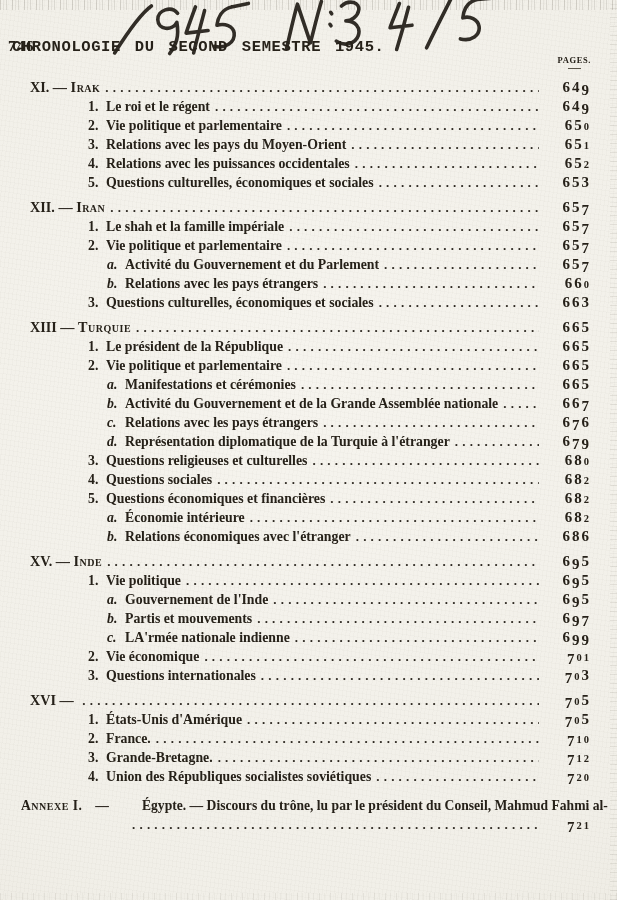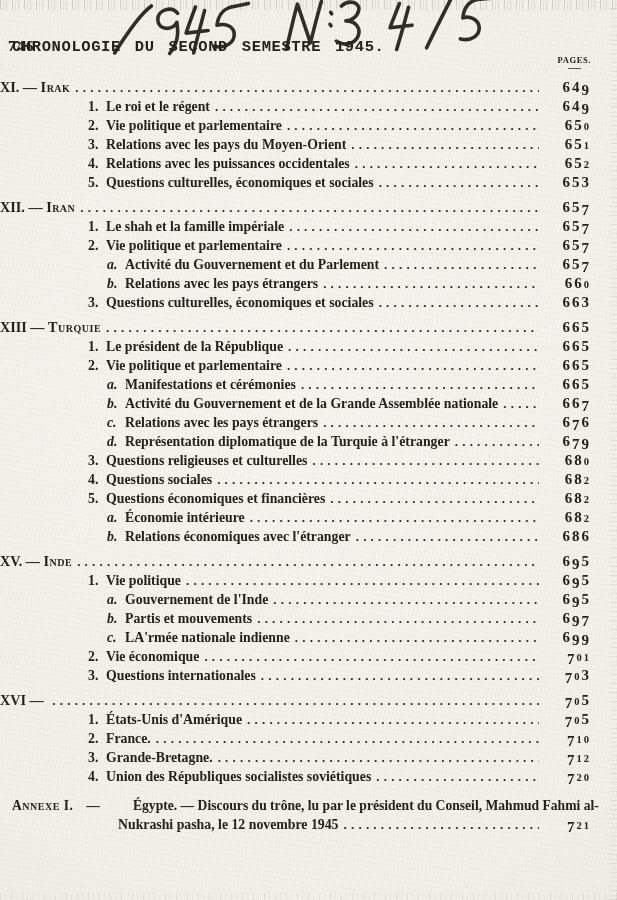--- a/index.html
+++ b/index.html
@@ -63,21 +63,21 @@
     font-size:8.5px; font-weight:bold; letter-spacing:.6px;
   }
   .pages-rule { width:13px; height:1px; background:#5a554a; margin:3px auto 0; }
 
   .toc { position:absolute; top:78px; left:0; right:26px; }
   .row {
     display:flex; align-items:baseline;
     height:19px; line-height:19px;
     font-size:13.8px; font-weight:bold; white-space:nowrap;
   }
-  .head { font-size:14.2px; }
+  .head { padding-left:30px; font-size:14.2px; }
   .toc > .head:not(.first) { margin-top:6px; }
   .item { padding-left:88px; }
   .sub  { padding-left:107px; }
   .ilabel { flex:0 0 18px; }
   .sub .ilabel { font-style:italic; }
   .prefix { white-space:pre; }
   .sc { font-variant: small-caps; letter-spacing:.5px; }
   .leader { flex:1 1 auto; overflow:hidden; white-space:nowrap; margin:0 6px 0 5px; }
   .leader::after {
     content:"......................................................................................................................................";
@@ -85,21 +85,21 @@
   }
   .pagenum {
     flex:0 0 46px; text-align:right;
     font-size:15px; font-weight:bold; letter-spacing:2px;
   }
   .pagenum .os-sm { font-size:.7em; }
   .pagenum .os-dn { display:inline-block; transform:translateY(2.5px); }
 
   .annex { display:flex; align-items:baseline; margin-top:10px;
     font-size:13.6px; font-weight:bold; }
-  .annex-label { flex:0 0 70px; padding-left:12px; }
+  .annex-label { flex:0 0 70px; padding-left:21px; }
   .annex-dash  { flex:0 0 22px; text-align:center; }
   .annex-body  { flex:1 1 auto; min-width:0; }
   .annex-line1 { height:19px; line-height:19px; white-space:nowrap;margin-left:29px; }
   .annex-line2 { padding-left:14px; }
 </style>
 </head>
 <body>
 
 <div class="grain"></div>
 <div class="noise-top"></div>
@@ -353,19 +353,18 @@
       <span class="etext">Union des Républiques socialistes soviétiques</span>
       <span class="leader"></span>
       <span class="pagenum"><span class="os-dn">7</span><span class="os-sm">2</span><span class="os-sm">0</span></span>
     </div>
     <div class="annex">
       <span class="annex-label sc">Annexe I.</span>
       <span class="annex-dash">—</span>
       <div class="annex-body">
         <div class="annex-line1">Égypte. — Discours du trône, lu par le président du Conseil, Mahmud Fahmi al-</div>
         <div class="row annex-line2">
-          <span class="etext">Nukrashi pasha, le 12 novembre 1945</span>
           <span class="leader"></span>
           <span class="pagenum"><span class="os-dn">7</span><span class="os-sm">2</span><span class="os-sm">1</span></span>
         </div>
       </div>
     </div>
   </div>
 
 </body></html>

